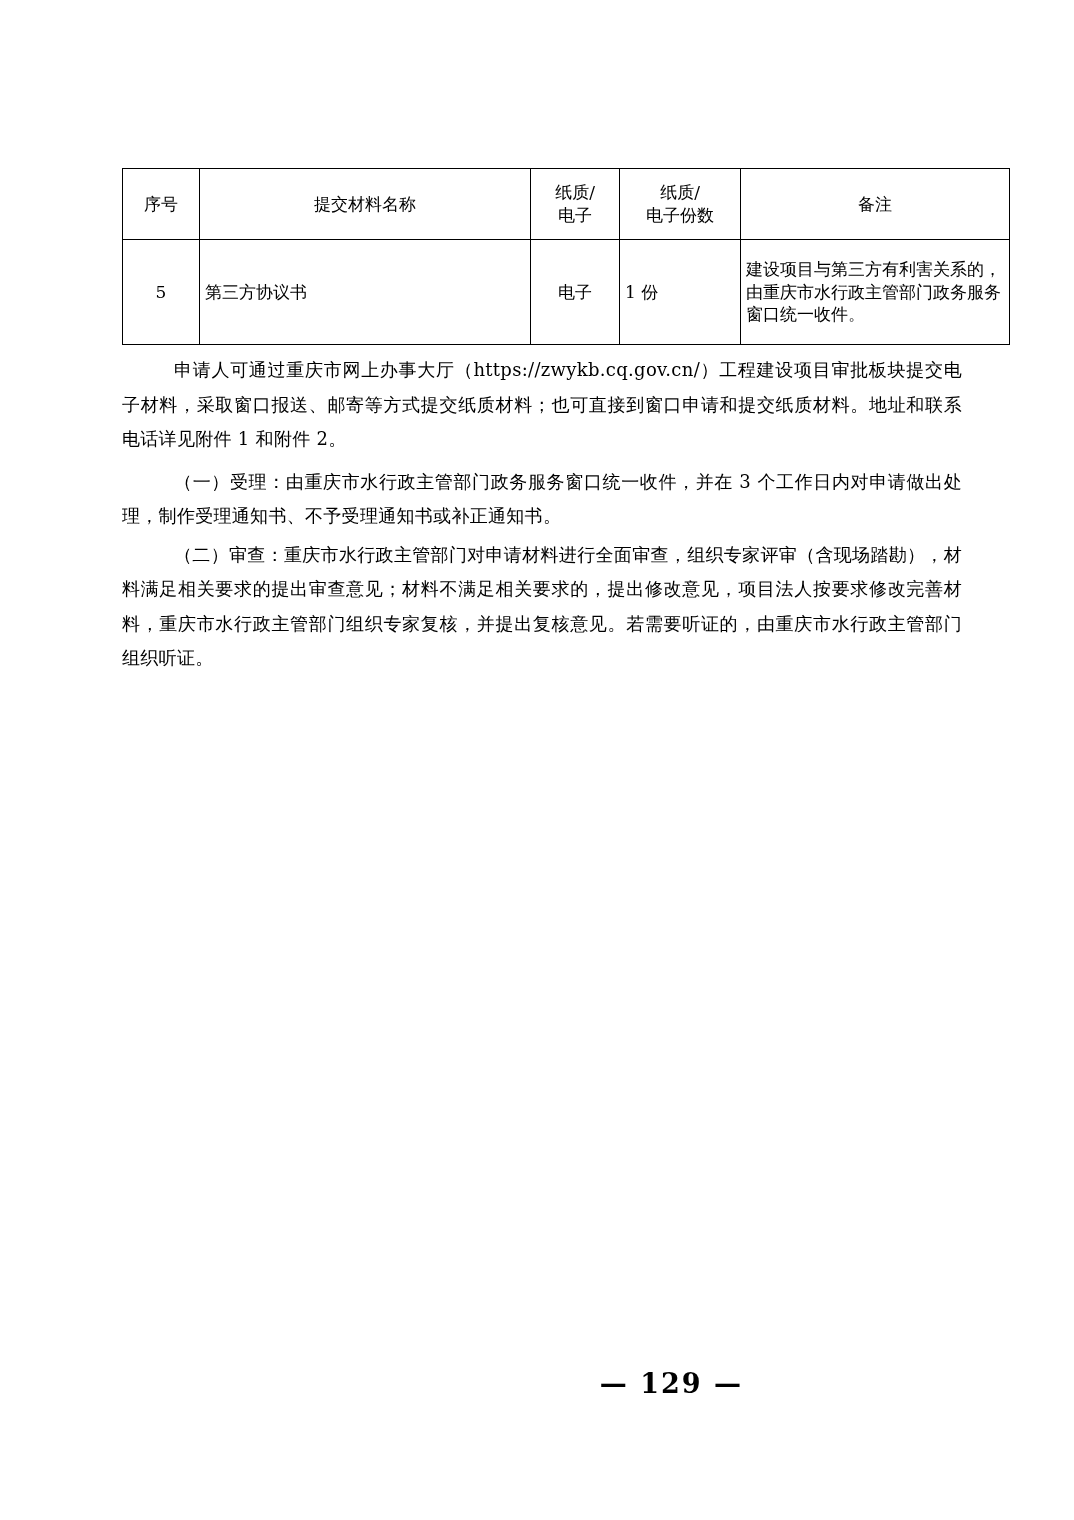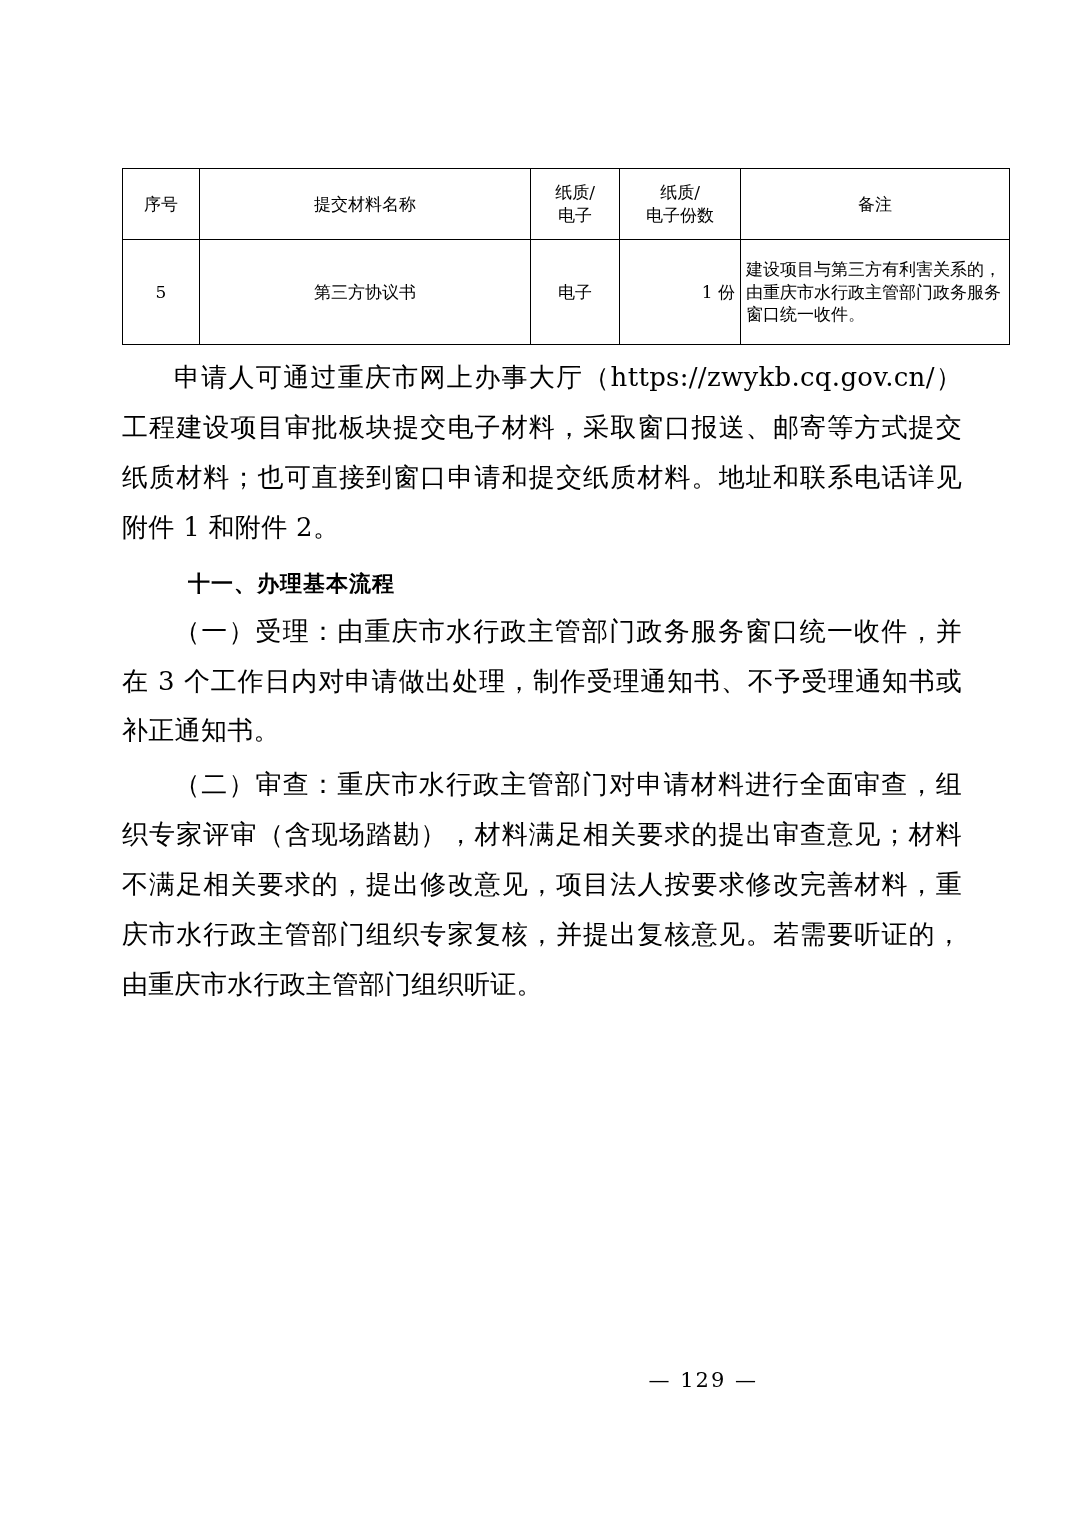--- a/index.html
+++ b/index.html
@@ -37,23 +37,23 @@
   table.materials td, table.materials th {
     border: 1px solid #000;
     font-weight: normal;
     font-size: 17px;
     line-height: 1.35;
     padding: 4px 5px;
     vertical-align: middle;
     font-family: "DejaVu Serif", "Liberation Serif", serif;
   }
   .col-no      { width: 66px;  text-align: center; }
-  .col-name    { width: 320px; text-align: center; }
+  .col-name    { width: 320px; }
   .col-type    { width: 78px;  text-align: center; }
-  .col-count   { width: 110px; text-align: right; }
+  .col-count   { width: 110px; text-align: left; }
   .col-remark  { width: 258px; text-align: left; }
 
   .hdr td { text-align: center; height: 62px; }
   .two-line { line-height: 1.25; }
 
   .row-cell { height: 96px; }
   .remark-text {
     text-align: left;
     line-height: 1.35;
     font-size: 16.5px;
@@ -70,34 +70,35 @@
   h2.section {
     font-family: "DejaVu Sans", "Liberation Sans", sans-serif;
     font-weight: bold;
     font-size: 22px;
     margin: 16px 0 0 0;
     text-indent: 66px;
     letter-spacing: 1px;
   }
   p.para {
     margin: 8px 0 0 0;
-    font-size: 26px;
+    font-size: 18px;
     line-height: 1.92;
     text-align: justify;
     text-indent: 52px;
     letter-spacing: 0.3px;
   }
   p.para.tight { margin-top: 4px; }
 
   .footer {
     position: absolute;
-    right: 118px;
+    right: 133px;
     top: 1368px;
-    font-size: 21px;
+    font-size: 27px;
     letter-spacing: 2px;
+    font-weight: bold;
   }
 </style>
 </head>
 <body>
 
 <div class="page">
   <div class="content">
 
     <table class="materials">
       <tbody>
@@ -120,20 +121,19 @@
           <td class="col-type row-cell">电子</td>
           <td class="col-count row-cell">1 份</td>
           <td class="col-remark row-cell remark-text">建设项目与第三方有利害关系的，由重庆市水行政主管部门政务服务窗口统一收件。</td>
         </tr>
       </tbody>
     </table>
 
 
     <p class="para">申请人可通过重庆市网上办事大厅（https://zwykb.cq.gov.cn/）工程建设项目审批板块提交电子材料，采取窗口报送、邮寄等方式提交纸质材料；也可直接到窗口申请和提交纸质材料。地址和联系电话详见附件 1 和附件 2。</p>
 
-    <h2 class="section">十一、办理基本流程</h2>
     <p class="para">（一）受理：由重庆市水行政主管部门政务服务窗口统一收件，并在 3 个工作日内对申请做出处理，制作受理通知书、不予受理通知书或补正通知书。</p>
     <p class="para tight">（二）审查：重庆市水行政主管部门对申请材料进行全面审查，组织专家评审（含现场踏勘），材料满足相关要求的提出审查意见；材料不满足相关要求的，提出修改意见，项目法人按要求修改完善材料，重庆市水行政主管部门组织专家复核，并提出复核意见。若需要听证的，由重庆市水行政主管部门组织听证。</p>
 
   </div>
 
   <div class="footer">— 129 —</div>
 </div>
 
 </body></html>

